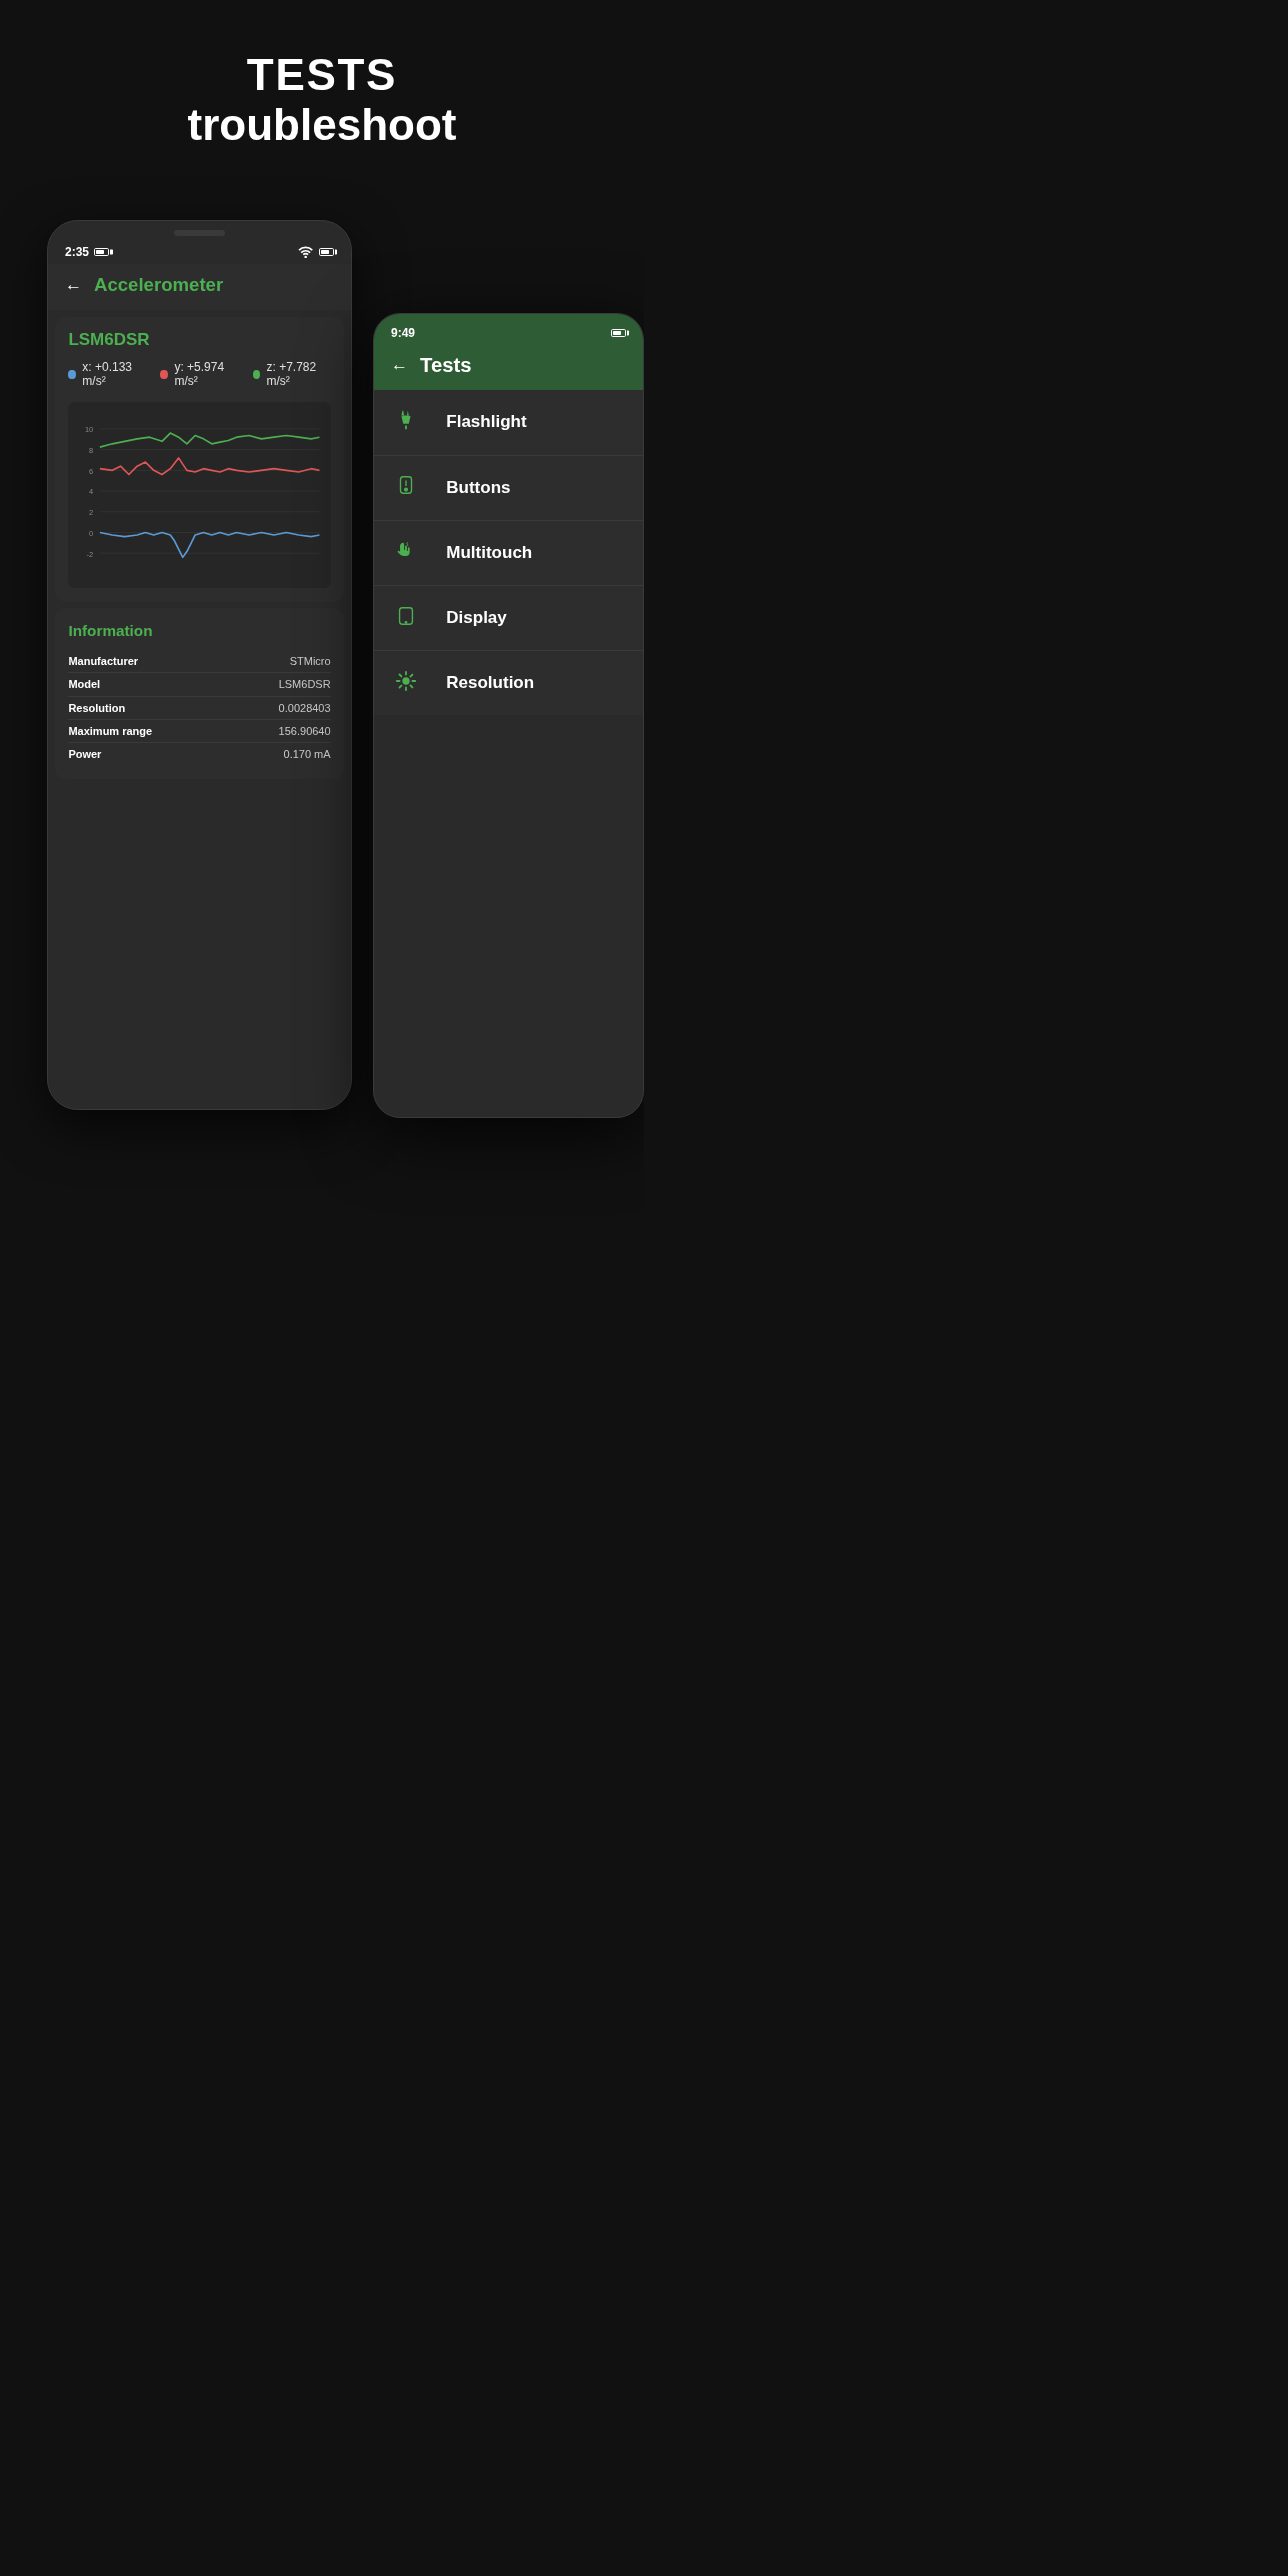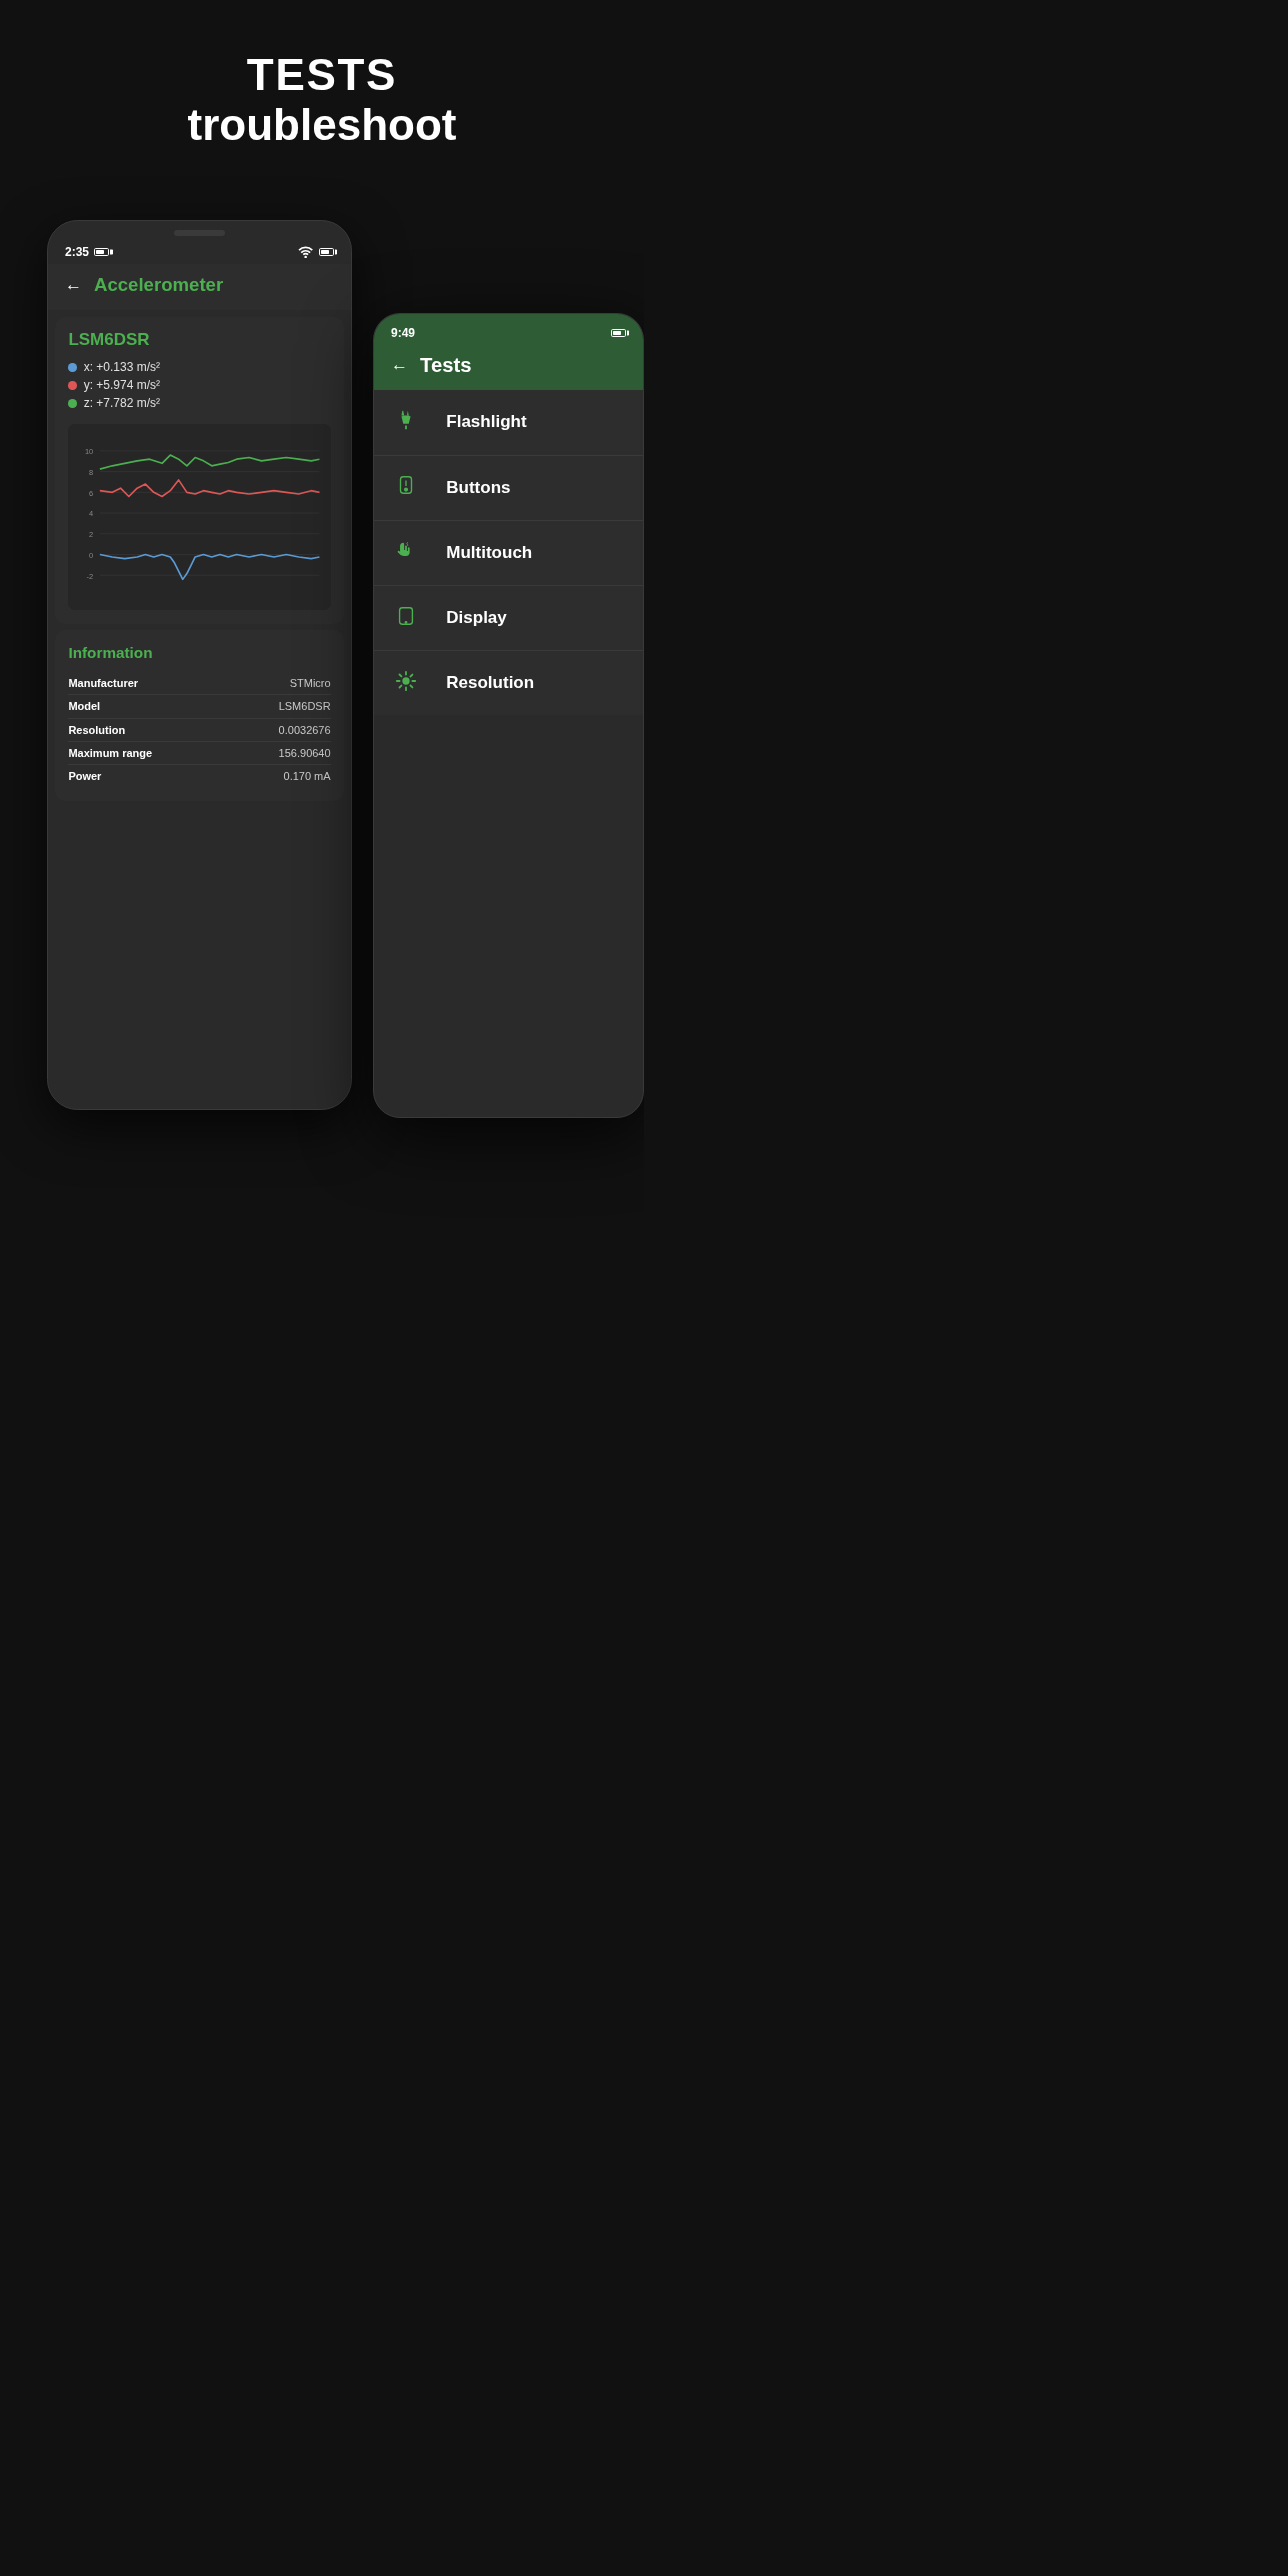--- a/index.html
+++ b/index.html
@@ -135,22 +135,21 @@
 
     .sensor-name {
       color: #4caf50;
       font-size: 17px;
       font-weight: 700;
       margin-bottom: 10.2px;
     }
 
     .sensor-values {
       display: flex;
-      flex-direction: column;
-      gap: 4px;
+      gap: 14px;
       margin-bottom: 13.6px;
     }
 
     .sensor-value-row {
       display: flex;
       align-items: center;
       gap: 6.8px;
       font-size: 12px;
       color: #e0e0e0;
     }
@@ -368,21 +367,21 @@
           <div class="info-row">
       <span class="info-label">Manufacturer</span>
       <span class="info-value">STMicro</span>
     </div>
           <div class="info-row">
       <span class="info-label">Model</span>
       <span class="info-value">LSM6DSR</span>
     </div>
           <div class="info-row">
       <span class="info-label">Resolution</span>
-      <span class="info-value">0.0032676</span>
+      <span class="info-value">0.0028403</span>
     </div>
           <div class="info-row">
       <span class="info-label">Maximum range</span>
       <span class="info-value">156.90640</span>
     </div>
           <div class="info-row">
       <span class="info-label">Power</span>
       <span class="info-value">0.170 mA</span>
     </div>
         </div>

